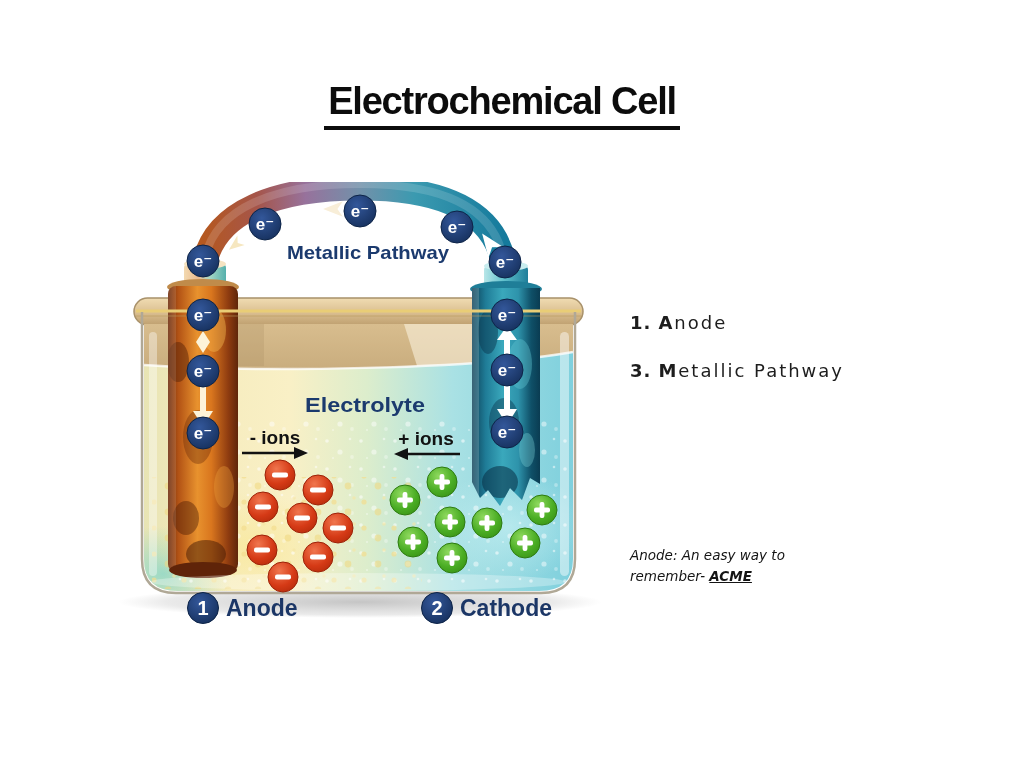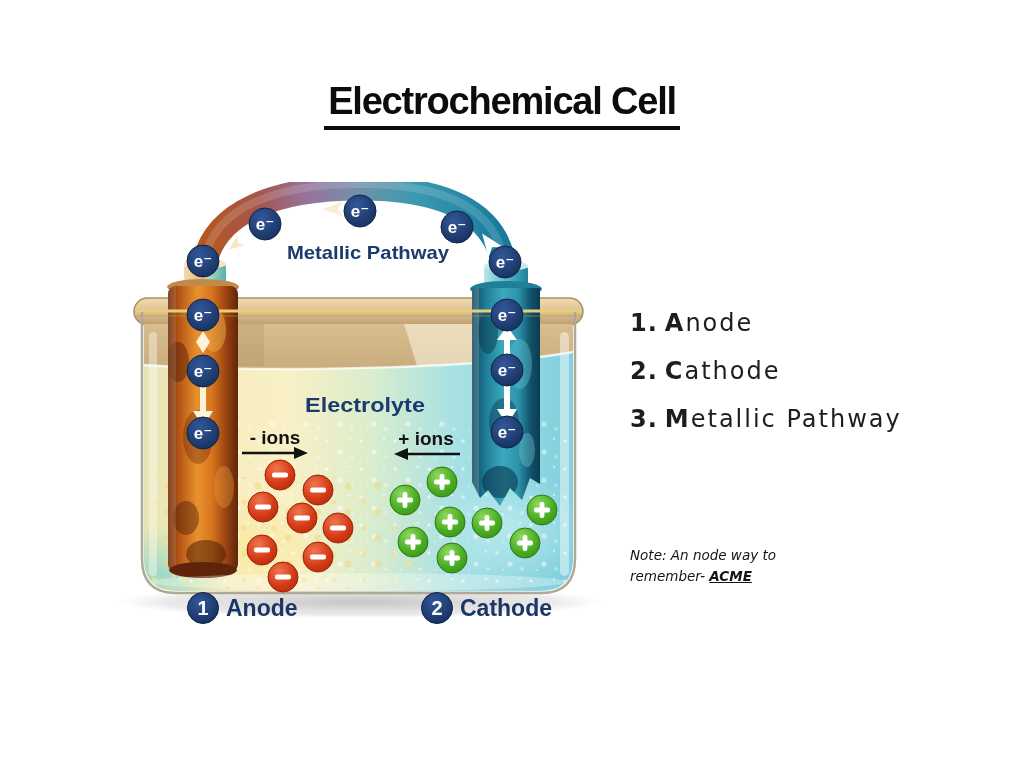--- a/index.html
+++ b/index.html
@@ -9,21 +9,21 @@
   
   .title-wrap{position:absolute;top:64px;left:0;right:20px;text-align:center;margin-top:16px;}
   .title{display:inline-block;font-family:"Liberation Sans","DejaVu Sans",sans-serif;
          font-weight:bold;font-size:38px;letter-spacing:-1.2px;color:#0c0c0c;
          border-bottom:4px solid #0c0c0c;padding:0 4px 3px;}
   
   .cell-svg{position:absolute;left:118px;top:182px;width:484px;height:462px;}
   
   .legend{position:absolute;left:630px;top:312px;color:#1d1d1d;
           font-family:"DejaVu Sans",sans-serif;}
-  .legend-item{font-size:24px;letter-spacing:2px;margin-bottom:26px;line-height:22px;white-space:nowrap;}
+  .legend-item{font-size:18px;letter-spacing:2px;margin-bottom:26px;line-height:22px;white-space:nowrap;}
   .legend-item .num{font-weight:bold;margin-right:7px;letter-spacing:1px;}
   .legend-item .lead{font-weight:bold;}
   
   .note{position:absolute;left:630px;top:545px;width:185px;font-style:italic;
         font-size:13.5px;line-height:1.55;color:#141414;
         font-family:"DejaVu Sans",sans-serif;}
   .note .emph{font-weight:bold;text-decoration:underline;}
   svg text{font-family:"Liberation Sans","DejaVu Sans",sans-serif;}
 </style>
 </head>
@@ -389,25 +389,22 @@
       <text x="319" y="433" text-anchor="middle" font-size="20" font-weight="bold" fill="#ffffff">2</text>
       <text x="342" y="434" font-size="23" font-weight="bold" fill="#1b3666">Cathode</text>
     </g>
   </svg>
 
   <div class="legend">
     <div class="legend-item">
       <span class="num">1.</span><span class="lead">A</span><span>node</span>
     </div>
     <div class="legend-item">
-      <span class="num">2.</span><span class="lead">C</span><span>athode</span>
-    </div>
-    <div class="legend-item">
       <span class="num">3.</span><span class="lead">M</span><span>etallic Pathway</span>
     </div>
   </div>
 
   <div class="note">
-    <span>Note: An node way to</span><br>
+    <span>Anode: An easy way to</span><br>
     <span>remember- </span><span class="emph">ACME</span>
   </div>
 
 </div>
 
 </body></html>

